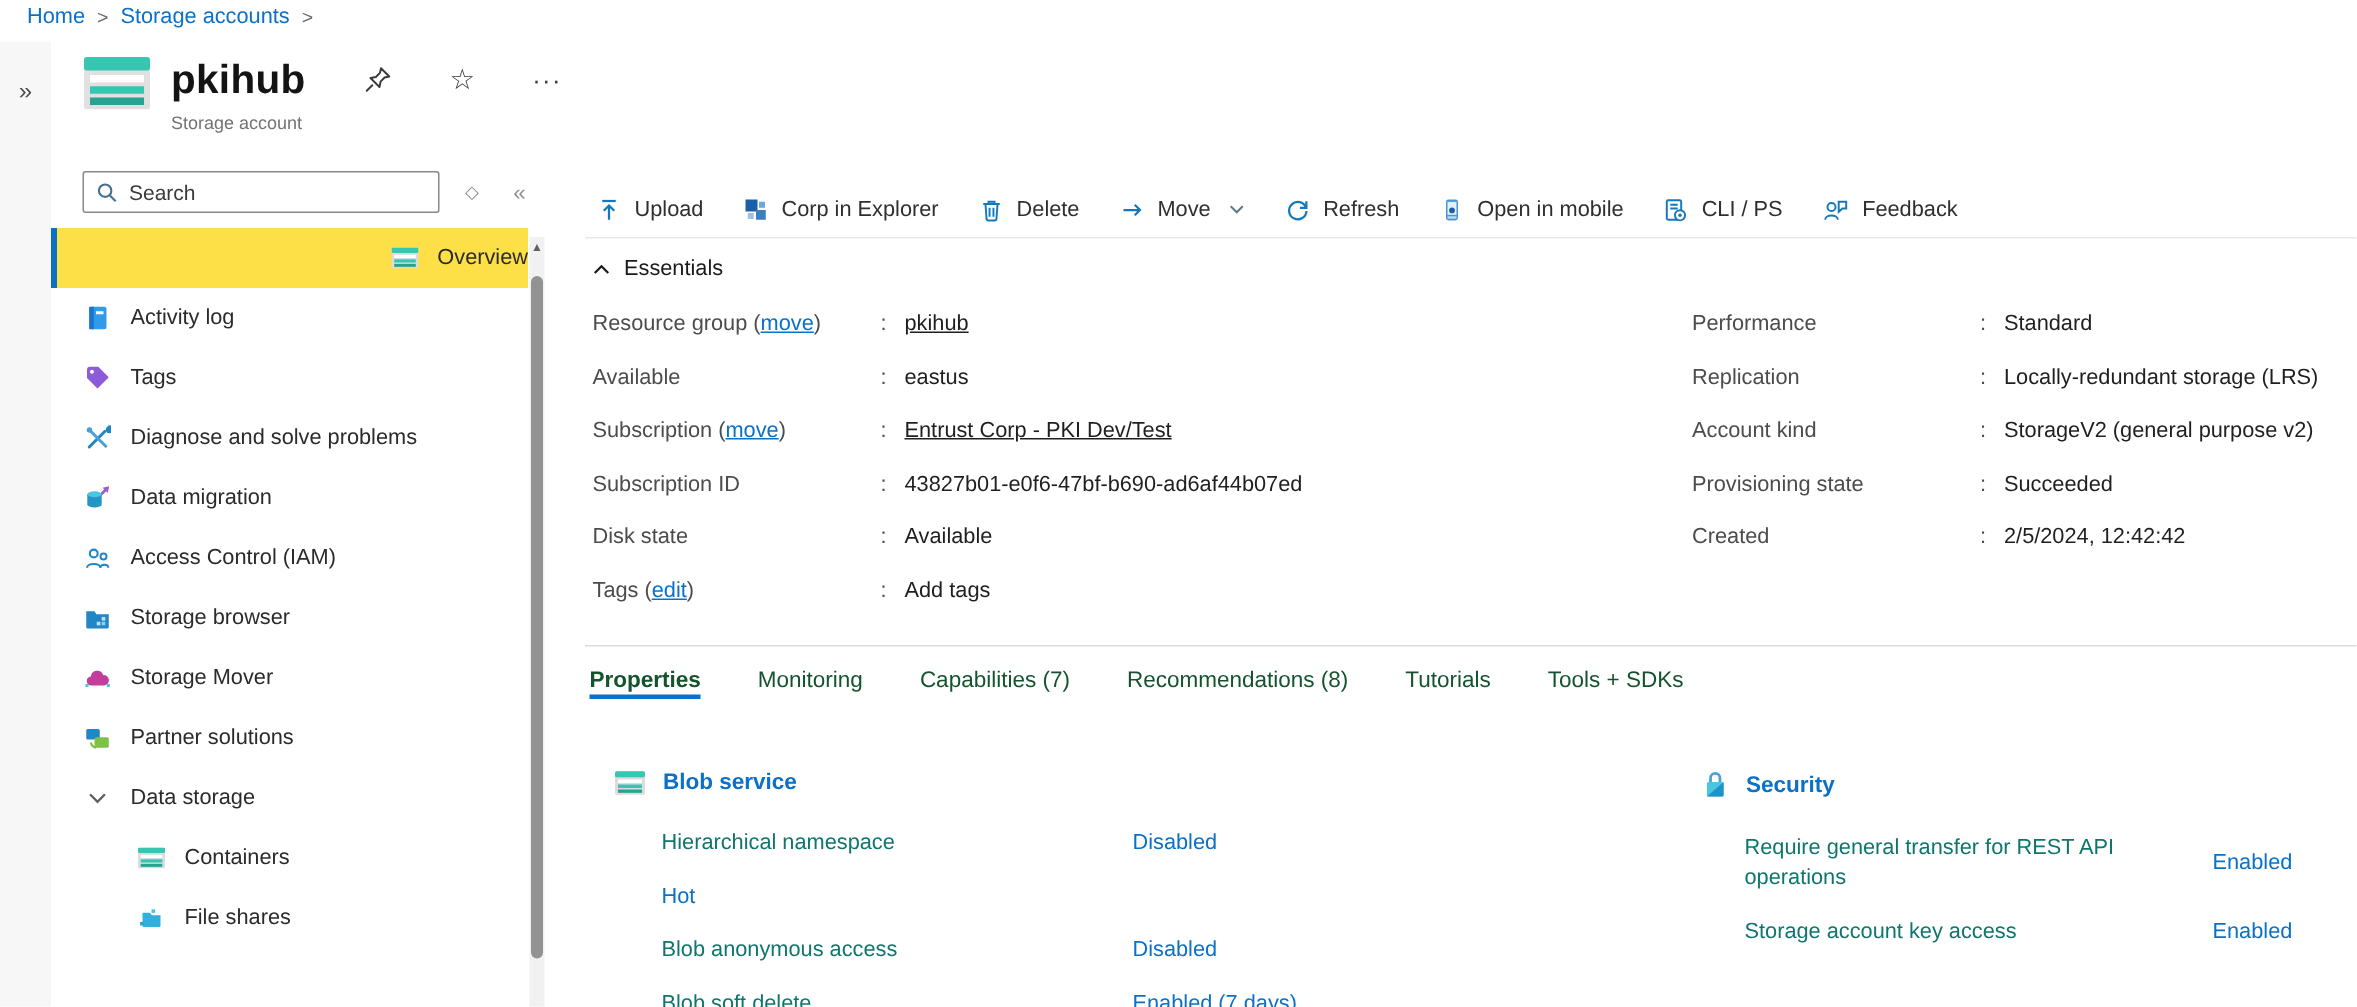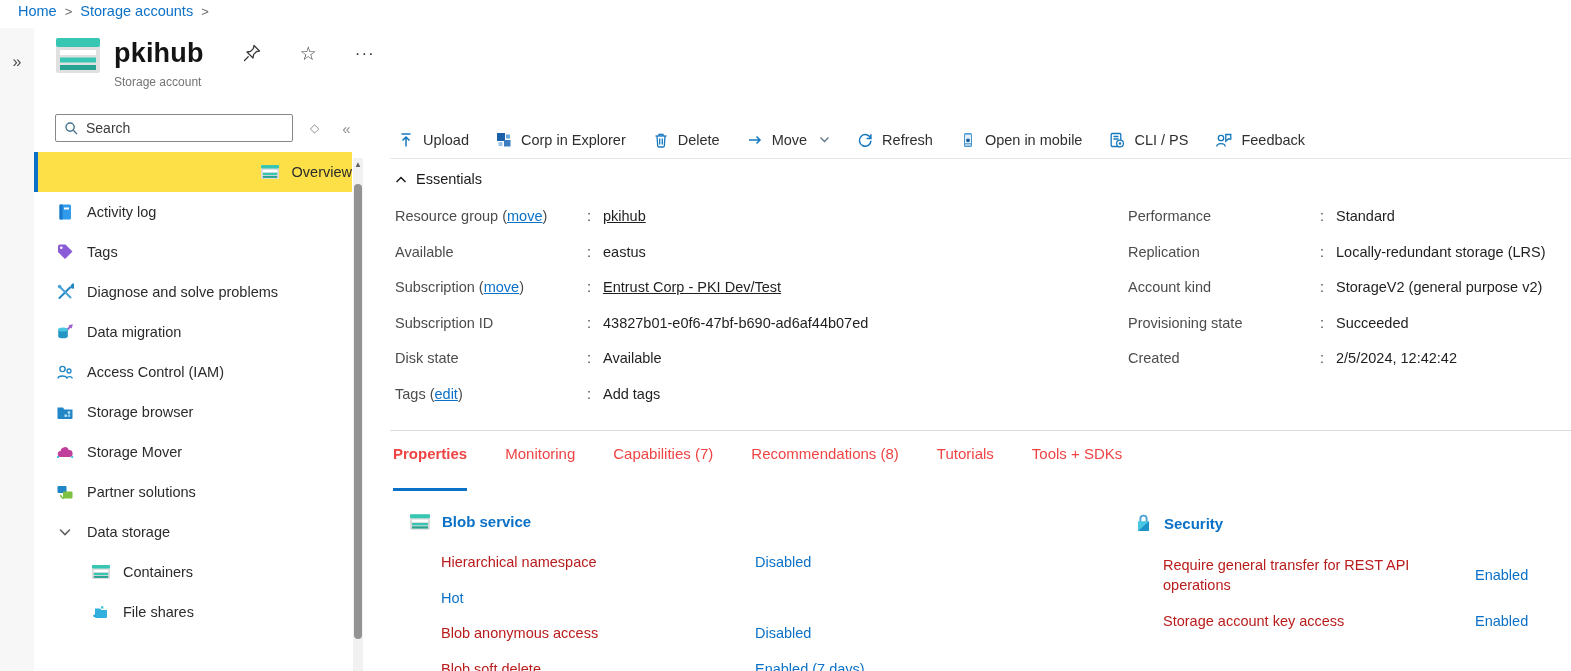--- a/index.html
+++ b/index.html
@@ -62,37 +62,37 @@
   .ess-col.r { left: 733px; right: 0; }
   .erow { display: flex; font-size: 14.5px; line-height: 20px; margin-bottom: 15.5px; }
   .elabel { width: 192px; color: #4c4c4c; flex: none; }
   .ecolon { width: 10px; color: #4c4c4c; flex: none; }
   .evalue { color: #1f1f1f; margin-left: 6px; }
   .erow.tagsrow { margin-top: 13px; }
 
   .ess-divider { position: absolute; top: 402px; left: 0; right: 0; border-top: 1px solid #dcdcdc; }
 
   .tabs { position: absolute; top: 417px; left: 3px; display: flex; gap: 38px; font-size: 15px; }
-  .tab { padding-bottom: 26px; color: #ef4444; cursor: pointer; border-bottom: 3px solid transparent; }
+  .tab { padding-bottom: 1px; color: #14532d; cursor: pointer; border-bottom: 3px solid transparent; }
   .tab.active { font-weight: 700; border-bottom-color: #0b71c7; }
 
   .props { position: absolute; top: 485px; left: 0; right: 0; height: 158px; }
   .pcol { position: absolute; top: 0; }
   .pcol.l { left: 20px; width: 712px; }
   .pcol.r { left: 745px; width: 436px; }
   .phead { display: flex; align-items: center; gap: 12px; font-size: 15px; font-weight: 700; color: #0b71c7; }
   .prow { display: flex; font-size: 14.5px; line-height: 20px; align-items: flex-start; }
   .prow.first { margin-top: 22px; }
   .prow + .prow { margin-top: 15.5px; }
   .prow.vcenter { align-items: center; }
   .pcol.l .prow { padding-left: 31px; }
   .pcol.l .plabel { width: 314px; }
   .pcol.r .prow { padding-left: 28px; }
   .pcol.r .plabel { width: 312px; padding-right: 42px; }
-  .plabel { color: #b91c1c; flex: none; }
+  .plabel { color: #0f766e; flex: none; }
   .pvalue { color: #0b71c7; }
 </style>
 </head>
 <body>
 
 <div class="breadcrumb">
   <a>Home</a>
   <span class="sep">&gt;</span>
   <a>Storage accounts</a>
   <span class="sep">&gt;</span>

